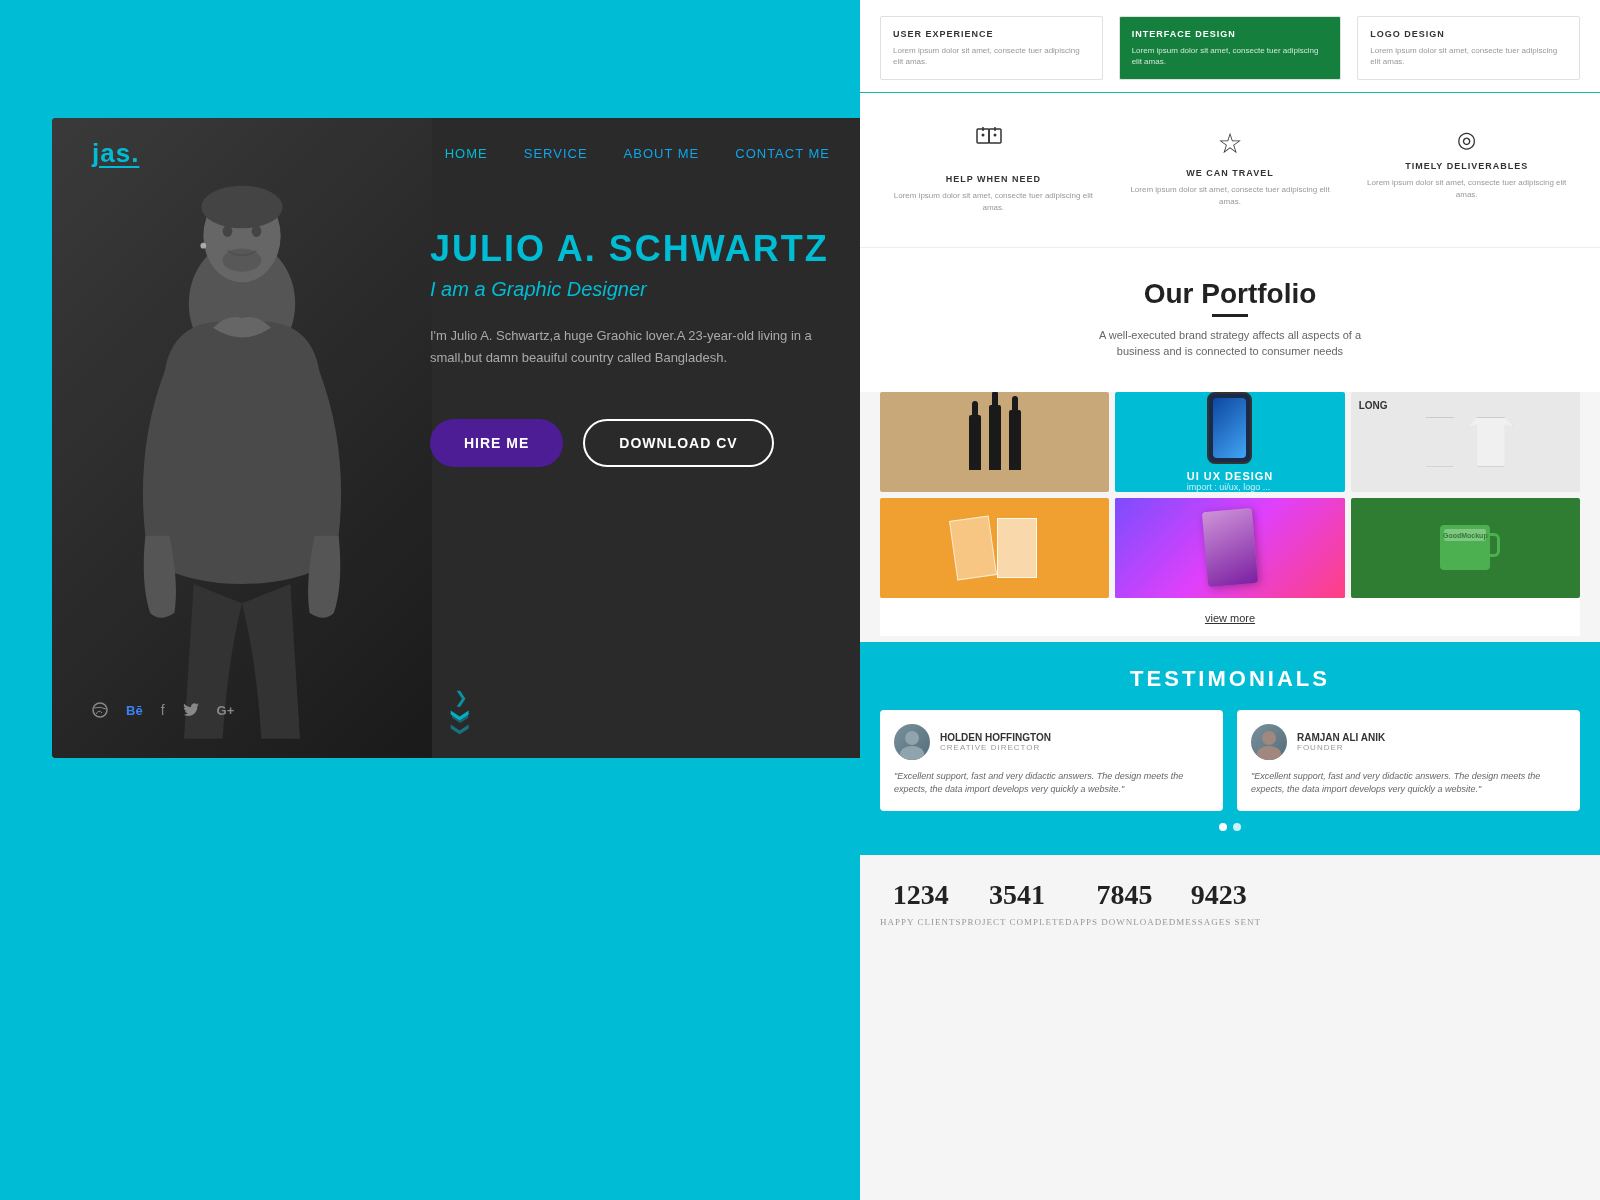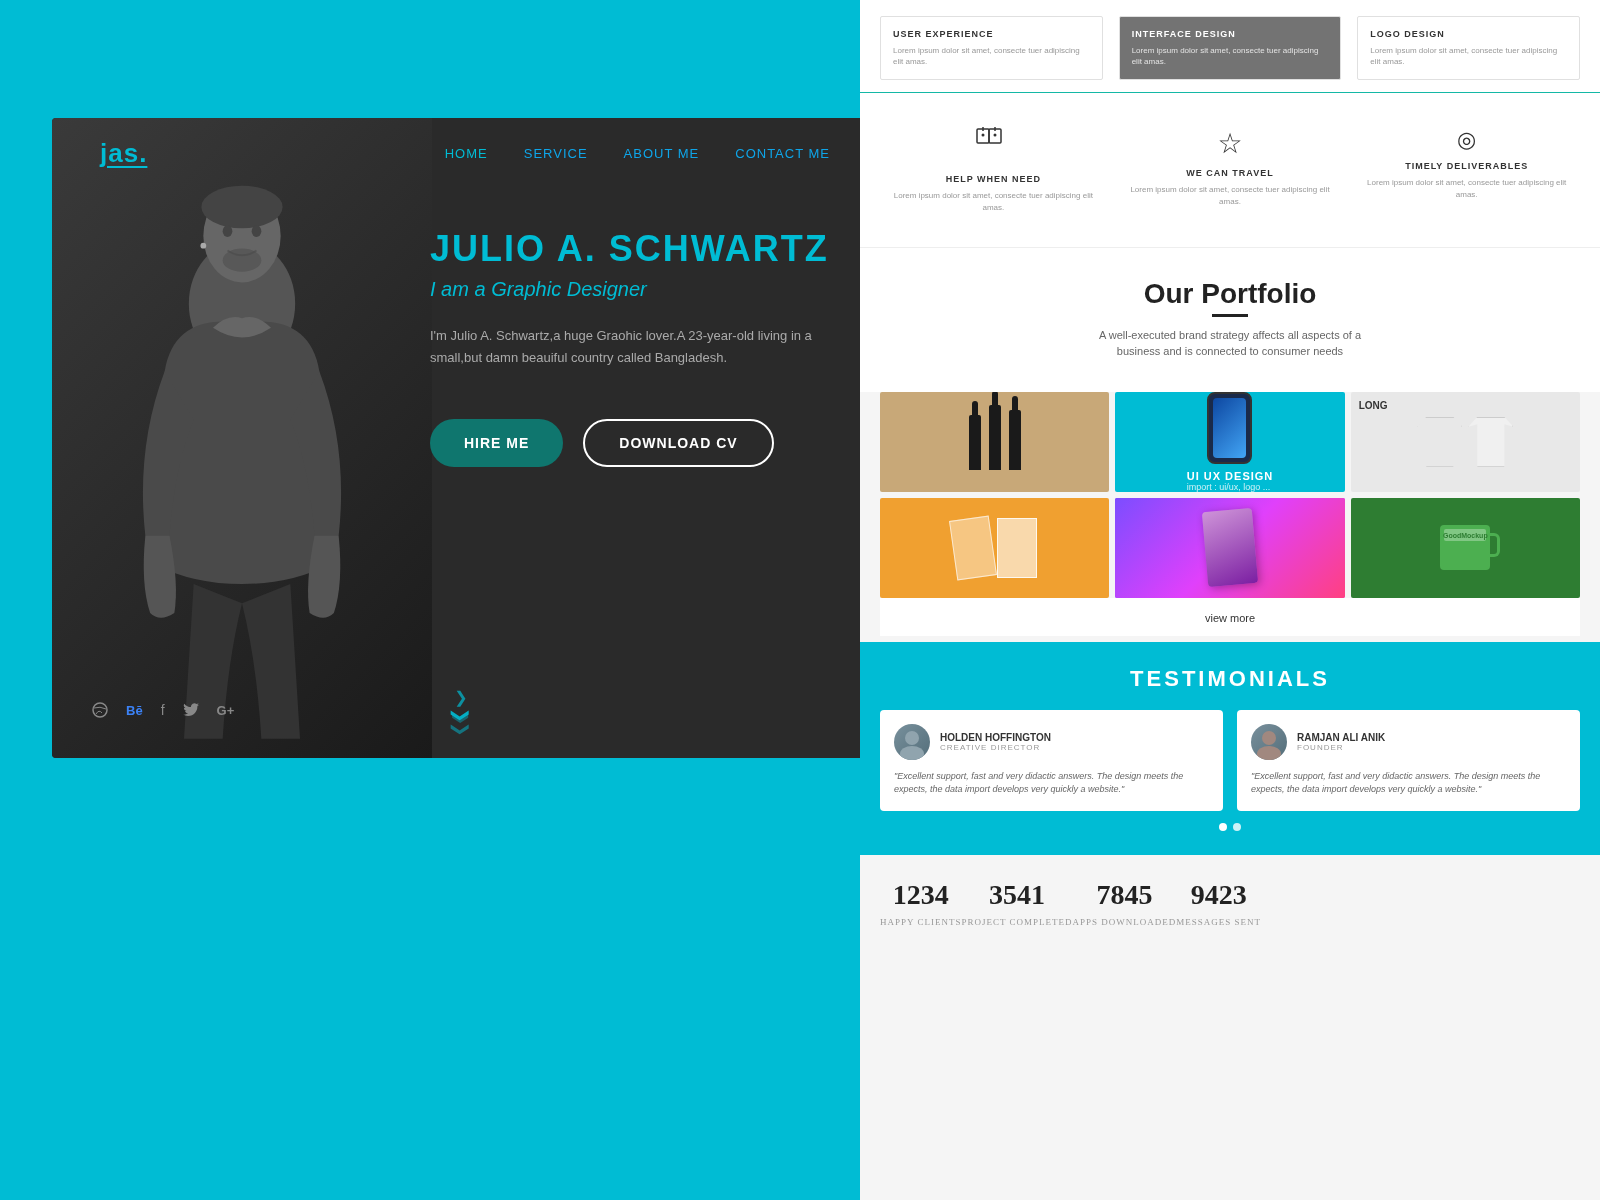--- a/index.html
+++ b/index.html
@@ -36,21 +36,21 @@
     .left-panel-inner {
       position: relative;
       width: 100%;
       height: 100%;
     }
 
     
     .nav-bar {
       position: absolute;
       top: 0;
-      left: 8px;
+      left: 0;
       right: 0;
       height: 70px;
       display: flex;
       align-items: center;
       padding: 0 40px;
       z-index: 10;
     }
 
     .logo {
       color: #00bcd4;
@@ -137,21 +137,21 @@
       margin-bottom: 50px;
     }
 
     .hero-buttons {
       display: flex;
       gap: 20px;
       margin-bottom: 60px;
     }
 
     .btn-hire {
-      background: #0f766e;
+      background: #4c1d95;
       color: #fff;
       border: none;
       padding: 14px 34px;
       border-radius: 30px;
       font-size: 14px;
       font-weight: 700;
       letter-spacing: 1px;
       cursor: pointer;
     }
 
@@ -223,21 +223,21 @@
     .service-card {
       flex: 1;
       background: #fff;
       border: 1px solid #e0e0e0;
       border-radius: 2px;
       padding: 12px;
       min-height: 60px;
     }
 
     .service-card.highlight {
-      background: #737373;
+      background: #15803d;
     }
 
     .service-card-title {
       font-size: 9px;
       font-weight: 700;
       letter-spacing: 1px;
       text-transform: uppercase;
       color: #333;
       margin-bottom: 6px;
     }
@@ -464,20 +464,21 @@
     .view-more {
       text-align: center;
       padding: 10px;
       background: #fff;
       margin: 0 20px;
     }
 
     .view-more a {
       font-size: 11px;
       color: #333;
+      text-decoration: underline;
       cursor: pointer;
       text-align: center;
     }
 
     
     .testimonials-section {
       background: #00bcd4;
       padding: 24px 20px;
       margin-top: 6px;
     }

